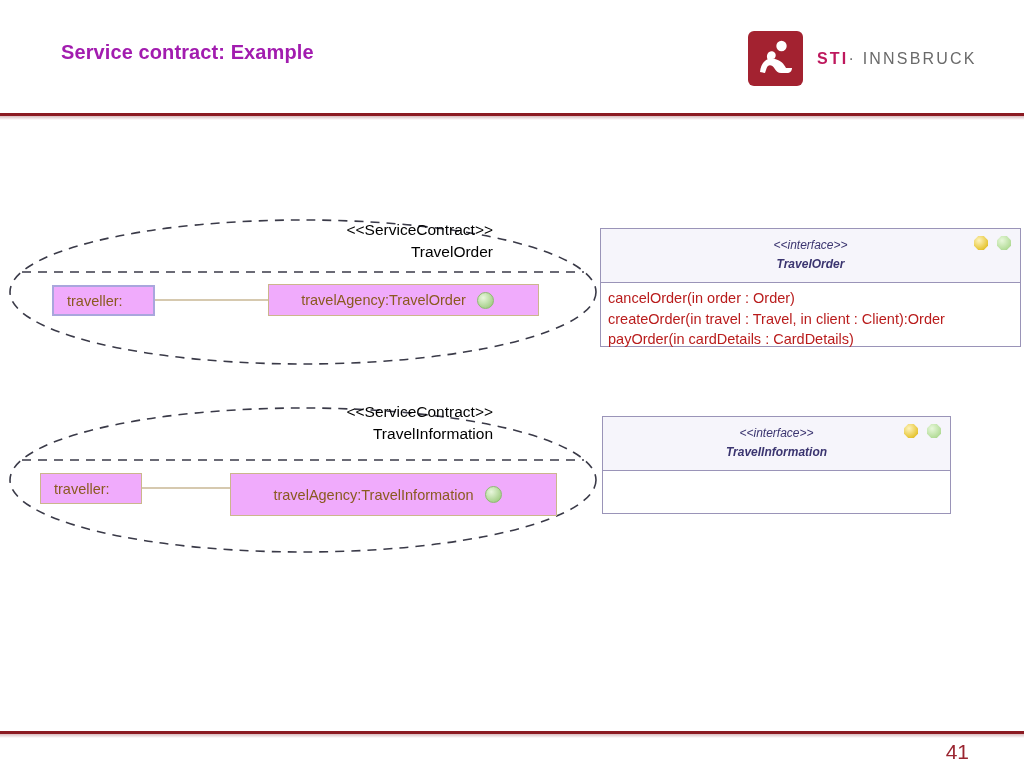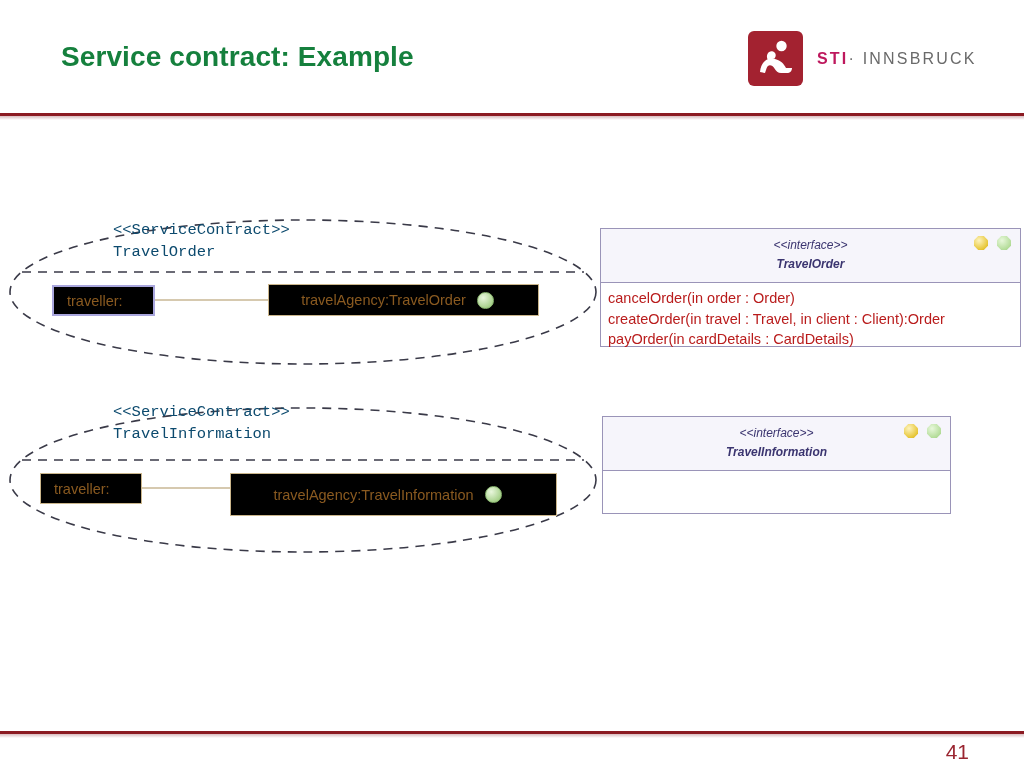--- a/index.html
+++ b/index.html
@@ -7,22 +7,22 @@
     width:1024px;height:768px;
     background:#ffffff;
     font-family:"Liberation Sans", sans-serif;
     position:relative;
     overflow:hidden;
   }
 
   
   #slide-title{
     position:absolute;left:61px;top:41px;
-    font-size:28px;font-weight:bold;
-    color:#15803d;
+    font-size:20px;font-weight:bold;
+    color:#a21caf;
     letter-spacing:.1px;
     white-space:nowrap;
   }
   #logo{
     position:absolute;left:748px;top:31px;
     display:flex;align-items:center;gap:14px;
   }
   #logo-mark{
     width:55px;height:55px;border-radius:6px;
     background:#a32230;position:relative;
@@ -56,30 +56,29 @@
     position:absolute;right:55px;top:740px;
     font-size:21px;color:#9a2530;
   }
 
   
   #diagram-canvas{position:absolute;left:0;top:120px;width:1024px;height:610px;}
   #diagram-canvas > svg{position:absolute;left:0;top:0;}
 
   
   .contract-label{
-    position:absolute;text-align:left;
-    color:#0c4a6e;font-size:15.5px;line-height:22px;
+    position:absolute;text-align:right;
+    color:#000000;font-size:15.5px;line-height:22px;
     white-space:nowrap;
-    font-family:Liberation Mono, monospace;
   }
 
   
   .part-box{
     position:absolute;
-    background:#000000;
+    background:#f0abfc;
     display:flex;align-items:center;
     box-sizing:border-box;
     font-size:14.5px;
     color:#8a5a20;
     white-space:nowrap;
   }
   .part-box.role-left{
     border:2px solid #a9a6dd;
     justify-content:flex-start;padding-left:13px;
   }

